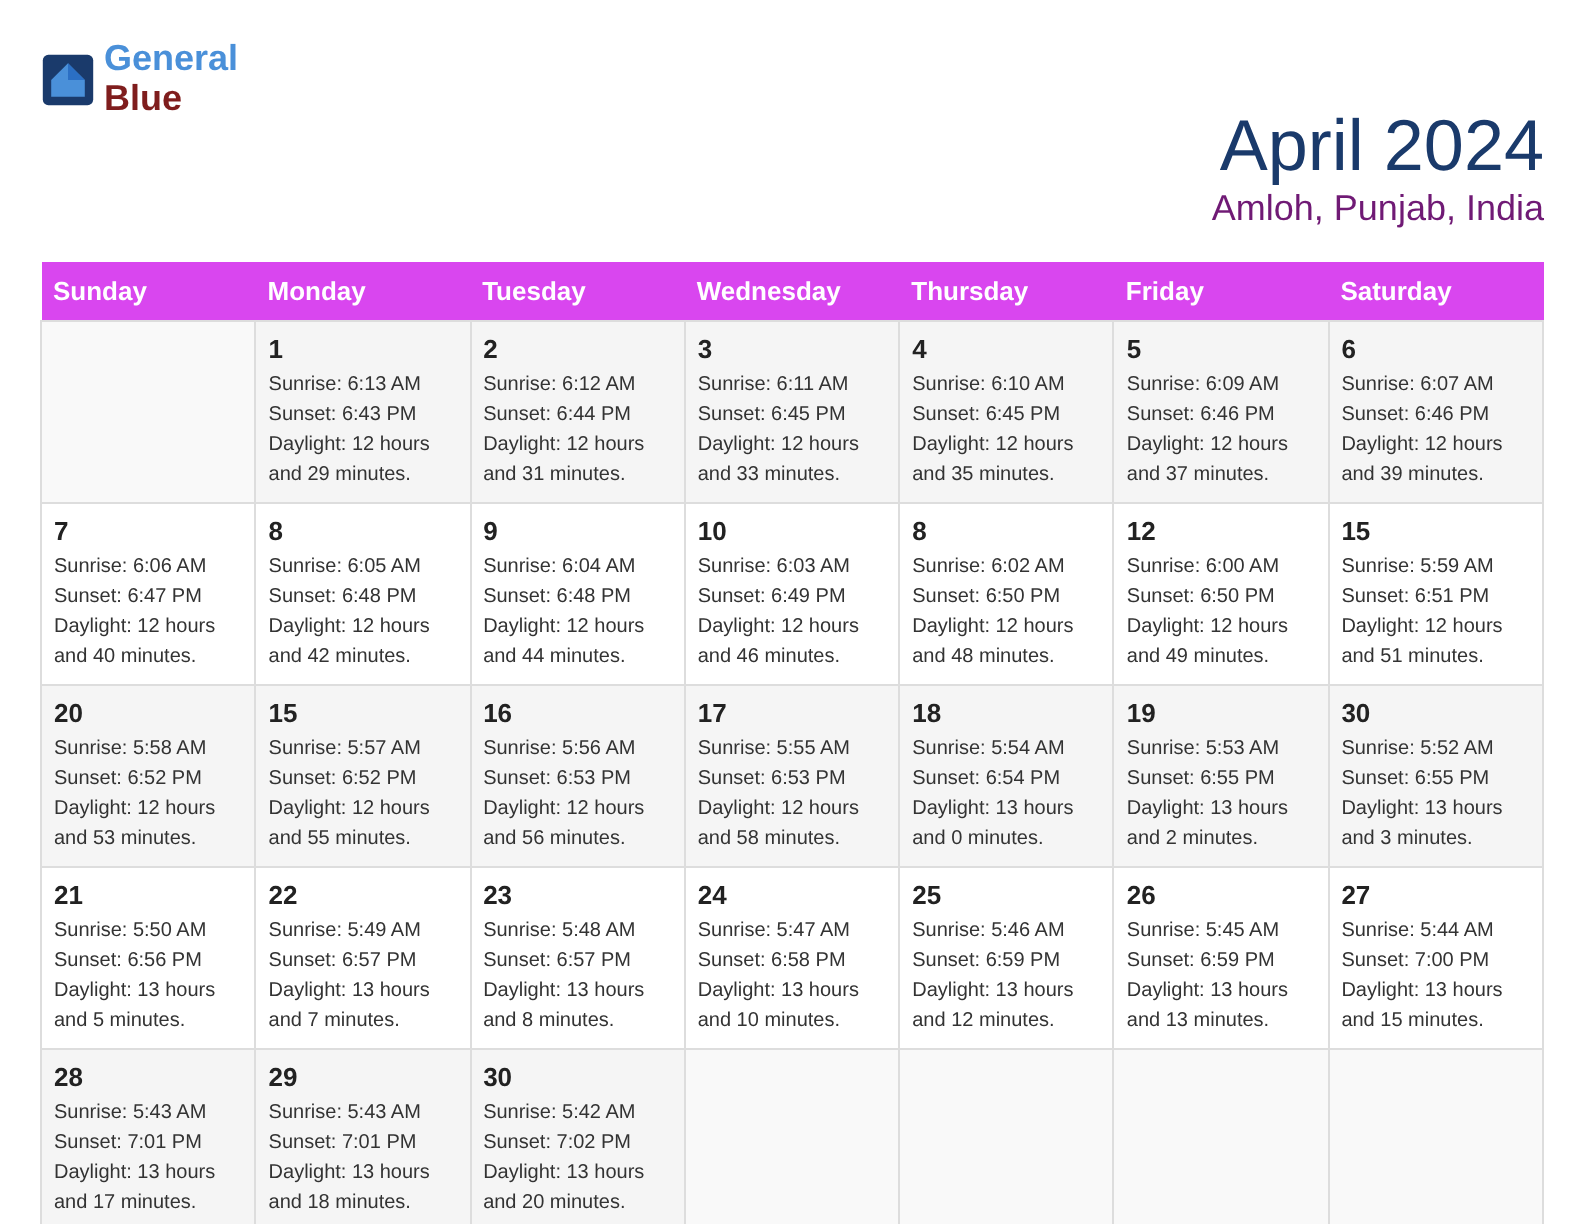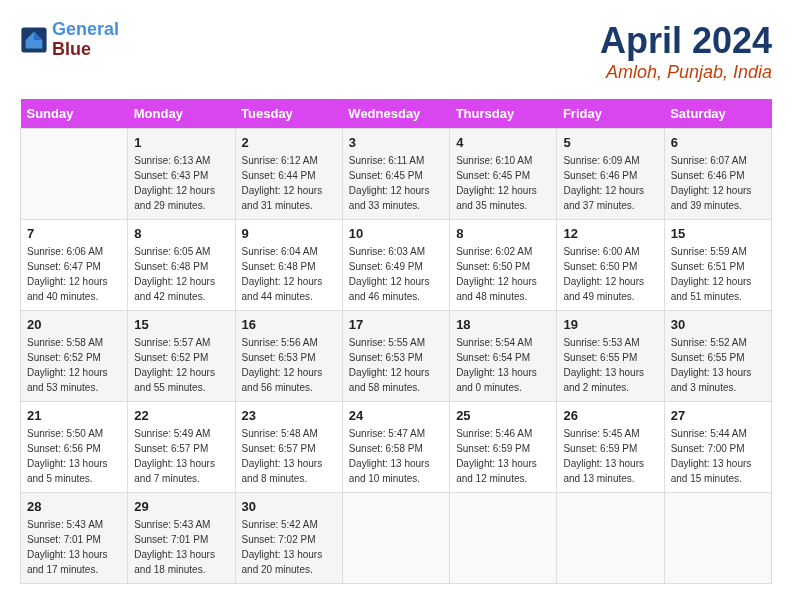--- a/index.html
+++ b/index.html
@@ -32,27 +32,27 @@
     }
     .logo-icon {
       width: 28px;
       height: 28px;
     }
     .title-section {
       text-align: right;
     }
     .month-title {
       font-size: 36px;
-      font-weight: bold;
+      font-weight: normal;
       color: #1a3a6b;
+      margin-top: 32px;
     }
     .location-title {
       font-size: 18px;
-      color: #c2410c;
-      font-style: italic;
+      color: #701a75;
     }
     table {
       width: 100%;
       border-collapse: collapse;
       font-size: 11px;
     }
     thead tr {
       background-color: #d946ef;
       color: white;
     }

